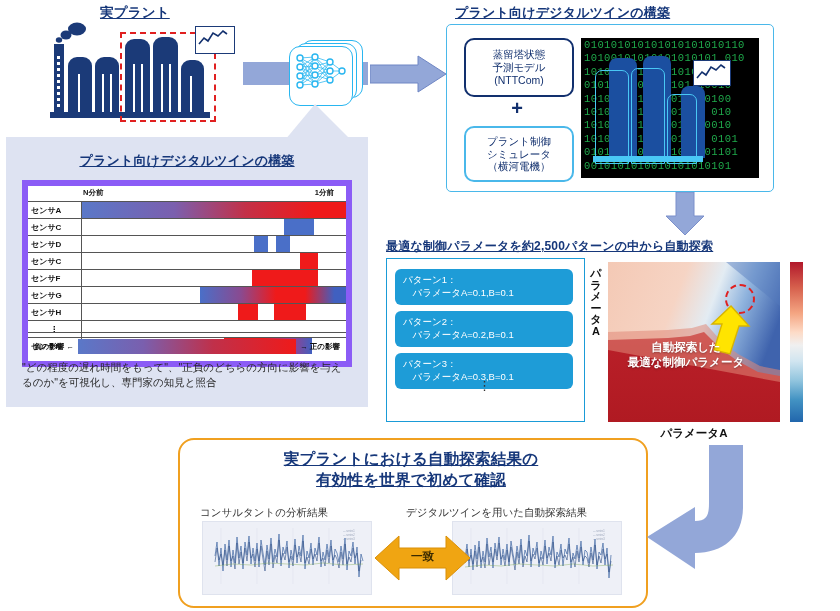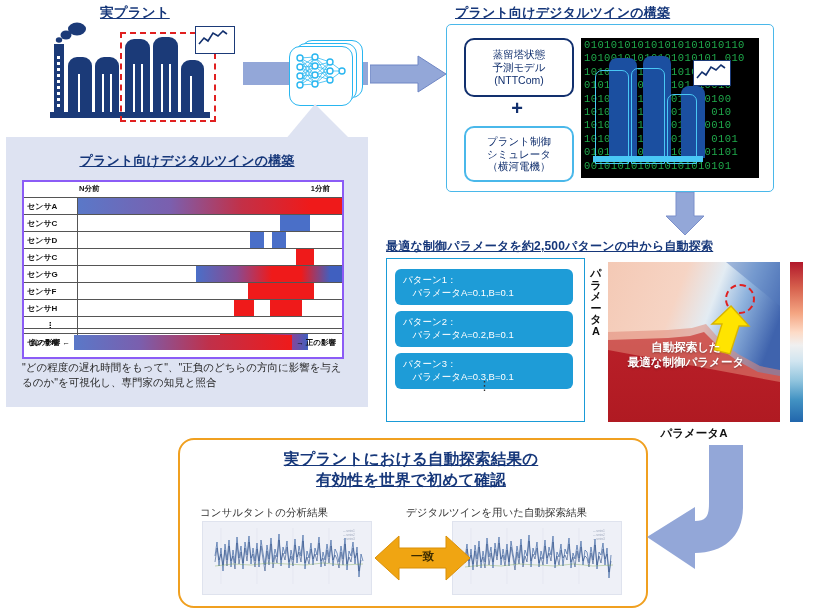--- a/index.html
+++ b/index.html
@@ -22,21 +22,21 @@
   #band{left:243px;top:62px;width:125px;height:23px;background:#93a7d8;}
   #nn-stack{left:287px;top:40px;width:76px;height:68px;}
   .nnlayer{position:absolute;border:1.8px solid #29b6f0;border-radius:11px;background:#fff;}
   
   #arrow-to-twin{left:370px;top:55px;width:78px;height:38px;}
 
   
   #attr-panel{left:6px;top:137px;width:362px;height:270px;background:#dee3f2;}
   #attr-pointer{left:285px;top:104px;width:70px;height:40px;}
   #attr-title{left:6px;top:152px;width:362px;text-align:center;font-size:13px;}
-  #attr-card{left:22px;top:180px;width:318px;height:175px;background:#fff;border:2px solid #8b5cf6;}
+  #attr-card{left:22px;top:180px;width:318px;height:175px;background:#fff;border:6px solid #8b5cf6;}
   #attr-head{position:relative;height:15px;}
   #attr-head span{position:absolute;font-size:7.5px;font-weight:bold;color:#111;}
   #lbl-n{left:55px;top:2px;}
   #lbl-1{right:12px;top:2px;}
   .srow{position:relative;height:16px;border-top:1px solid #555;}
   .srow:first-child{border-top:1px solid #555;}
   .scell{position:absolute;left:0;top:0;width:54px;height:100%;border-right:1px solid #555;
          font-size:8px;font-weight:bold;color:#111;display:flex;align-items:center;
          padding-left:3px;box-sizing:border-box;}
   .strip{position:absolute;top:0;height:100%;}
@@ -195,26 +195,26 @@
   <div class="srow">
     <div class="scell">センサD</div>
     <div class="strip" style="left:226px;width:14px;background:#4a6fc8;"></div>
     <div class="strip" style="left:248px;width:14px;background:#4a6fc8;"></div>
   </div>
   <div class="srow">
     <div class="scell">センサC</div>
     <div class="strip" style="left:272px;width:18px;background:#ef1a1a;"></div>
   </div>
   <div class="srow">
+    <div class="scell">センサF</div>
+    <div class="strip" style="left:224px;width:66px;background:#ef1a1a;"></div>
+  </div>
+  <div class="srow">
     <div class="scell">センサG</div>
     <div class="strip" style="left:172px;width:146px;background:linear-gradient(90deg,#4a6fc8 0%,#8a4a90 28%,#ef1a1a 52%,#ef1a1a 72%,#4060c0 92%,#4060c0 100%);"></div>
-  </div>
-  <div class="srow">
-    <div class="scell">センサF</div>
-    <div class="strip" style="left:224px;width:66px;background:#ef1a1a;"></div>
   </div>
   <div class="srow">
     <div class="scell">センサH</div>
     <div class="strip" style="left:210px;width:20px;background:#ef1a1a;"></div>
     <div class="strip" style="left:246px;width:32px;background:#ef1a1a;"></div>
   </div>
   <div class="srow">
     <div class="scell" style="justify-content:center;padding-left:0;">⋮</div>
   </div>
   <div class="srow">

